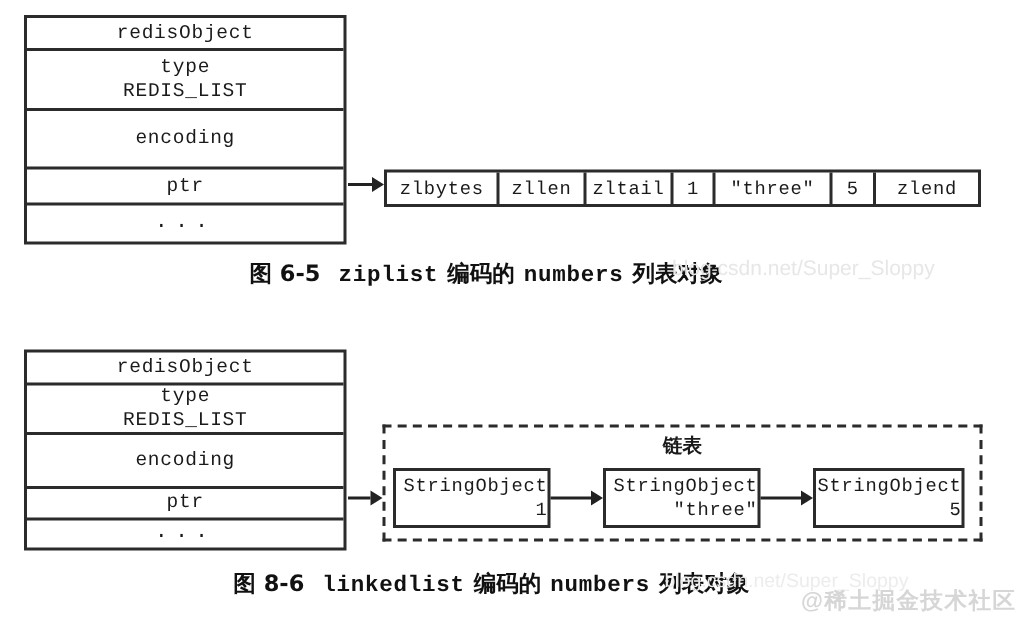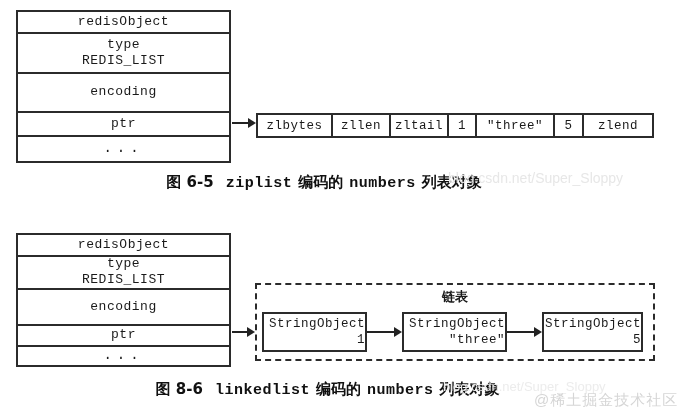--- a/index.html
+++ b/index.html
@@ -207,15 +207,15 @@
     <div class="shaft"></div>
     <div class="head"></div>
   </div>
 
   <div class="caption" style="top:380px;width:655px;">
     <span class="cjk fig-num">图 8-6</span><span class="mono">linkedlist</span><span class="cjk">编码的</span><span class="mono">numbers</span><span class="cjk">列表对象</span>
   </div>
 
   <div class="wm wm-csdn2" style="left:443px;top:379px;">blog.csdn.net/Super_Sloppy</div>
 
-  <div class="wm wm-juejin" style="left:534px;top:391px;">@稀土掘金技术社区</div>
+  <div class="wm wm-juejin" style="left:534px;top:391px;font-weight:bold;">@稀土掘金技术社区</div>
 
 </div>
 
 </body></html>

